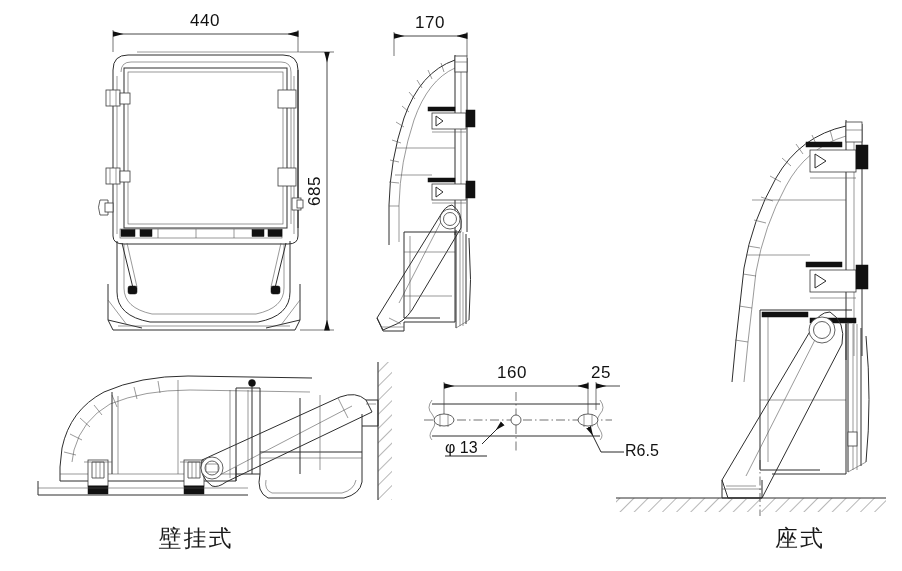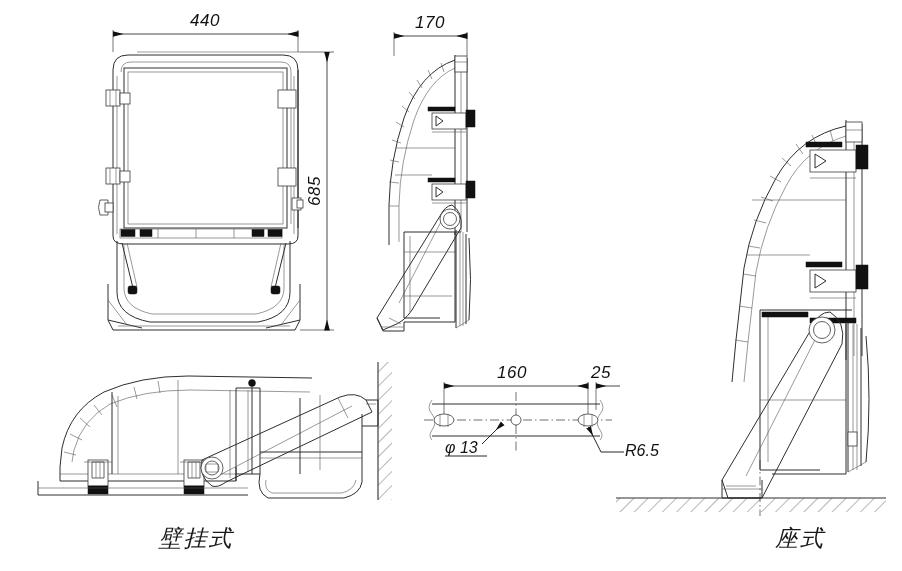--- a/index.html
+++ b/index.html
@@ -10,21 +10,20 @@
   }
   body {
     font-family: "Liberation Sans", "DejaVu Sans", sans-serif;
   }
   #drawing-root {
     position: relative;
     width: 902px;
     height: 571px;
     background: #ffffff;
     overflow: hidden;
-    font-style: italic;
   }
   #drawing-svg {
     position: absolute;
     top: 0;
     left: 0;
     width: 902px;
     height: 571px;
     display: block;
   }
   .ln-thin   { fill: none; stroke: #555555; stroke-width: 0.6; }

